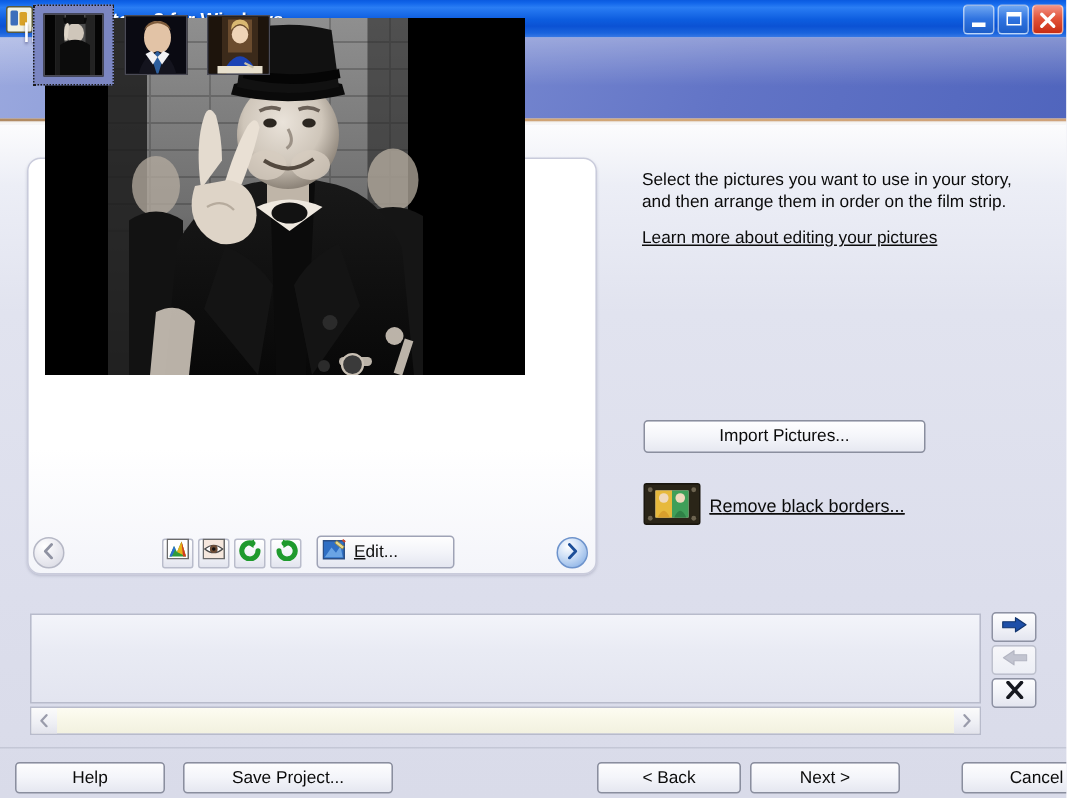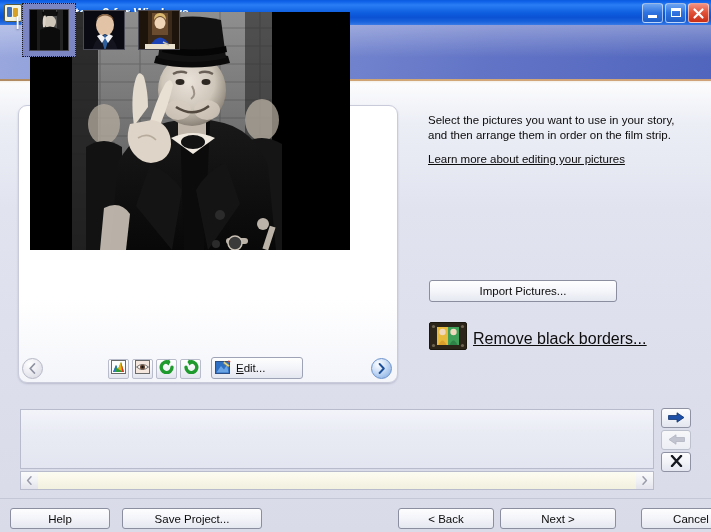--- a/index.html
+++ b/index.html
@@ -249,21 +249,21 @@
     width: 38px; height: 28px;
     border-radius: 2px;
     background: #231f14;
     border: 1px solid #1a170f;
     box-sizing: border-box;
     overflow: hidden;
   }
   .rbb-link {
     position: absolute;
     left: 473px; top: 330px;
-    font-size: 16px;
+    font-size: 12px;
     color: #0c0c0c;
     text-decoration: underline;
     white-space: nowrap;
   }
   .rbb-link u { text-decoration: underline; }
 
   
   .filmstrip {
     position: absolute;
     left: 20px; top: 409px;
@@ -340,21 +340,21 @@
     border: 1px solid #8a8e9e;
     border-radius: 3px;
     background: linear-gradient(180deg,#fdfdfe 0%, #f4f5fa 48%, #e5e7f0 100%);
     display: flex; align-items: center; justify-content: center;
     font-size: 11.5px;
     color: #0b0b0b;
   }
   .b-help  { left: 10px;  width: 100px; }
   .b-save  { left: 122px; width: 140px; }
   .b-back  { left: 398px; width: 96px; }
-  .b-next  { left: 500px; width: 116px; }
+  .b-next  { left: 500px; width: 100px; }
   .b-cancel{ left: 603px; width: 100px; margin-left: 38px; }
 </style>
 </head>
 <body>
 
 <div id="app">
 
   <div class="titlebar">
     <div class="tb-icon"></div>
     <div class="tb-title">Photo Story 3 for Windows</div>

